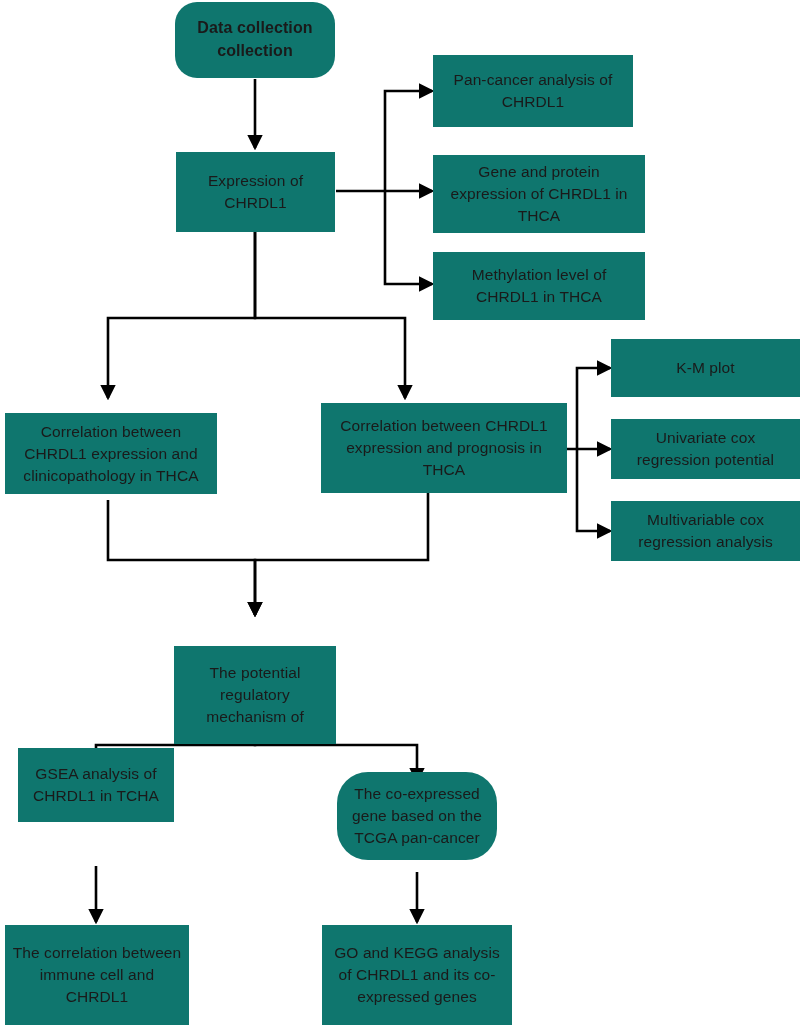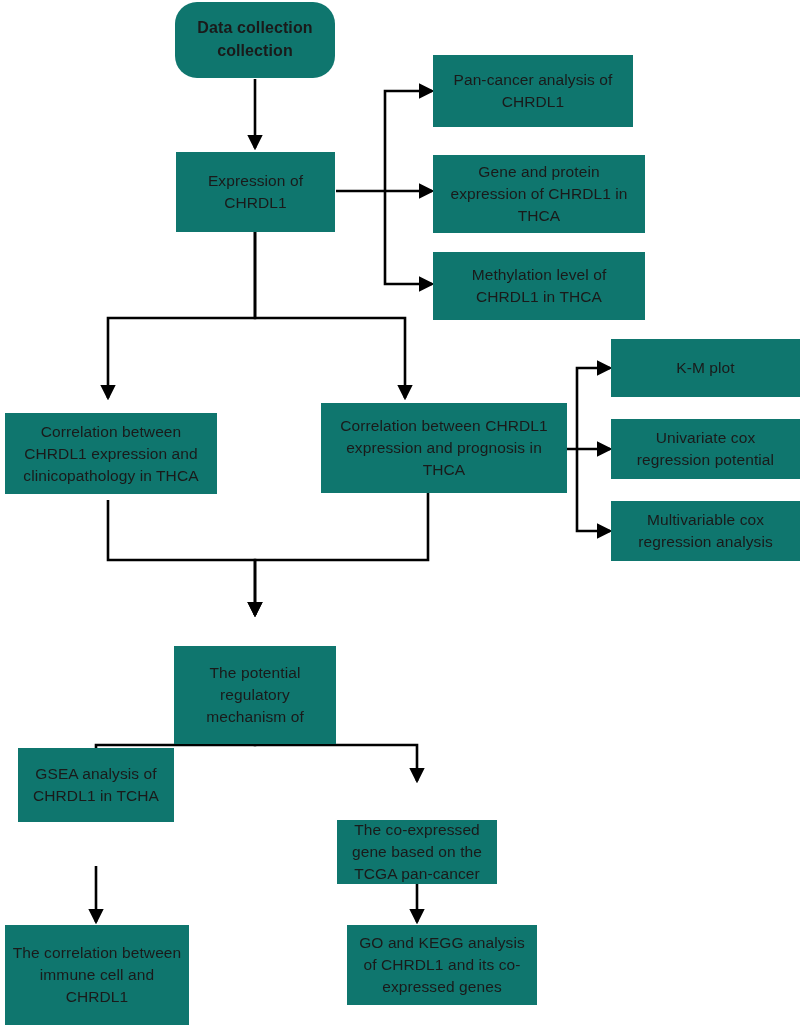--- a/index.html
+++ b/index.html
@@ -128,25 +128,25 @@
   </div>
 
   <div class="node" style="left:174px; top:619px; width:162px; height:98px;margin-top:27px;">
     <span>The potential regulatory mechanism of</span>
   </div>
 
   <div class="node" style="left:18px; top:748px; width:156px; height:74px;">
     <span>GSEA analysis of CHRDL1 in TCHA</span>
   </div>
 
-  <div class="node" style="left:337px; top:820px; width:160px; height:64px;">
+  <div class="node" style="left:337px; top:772px; width:160px; height:88px;border-radius:31px;">
     <span>The co-expressed gene based on the TCGA pan-cancer</span>
   </div>
 
   <div class="node" style="left:5px; top:925px; width:184px; height:100px;">
     <span>The correlation between immune cell and CHRDL1</span>
   </div>
 
-  <div class="node" style="left:322px; top:925px; width:190px; height:80px;margin-left:25px;">
+  <div class="node" style="left:322px; top:925px; width:190px; height:100px;">
     <span>GO and KEGG analysis of CHRDL1 and its co-expressed genes</span>
   </div>
 
 </div>
 
 </body></html>

